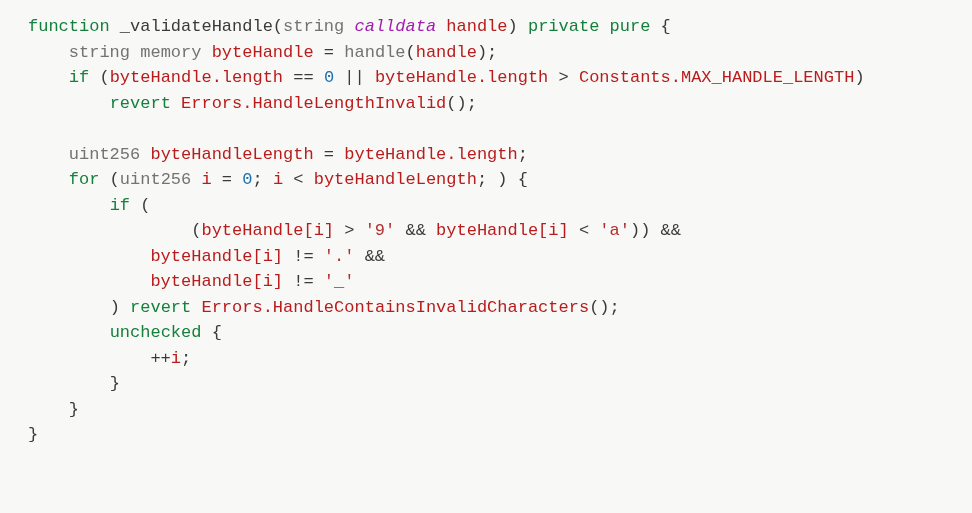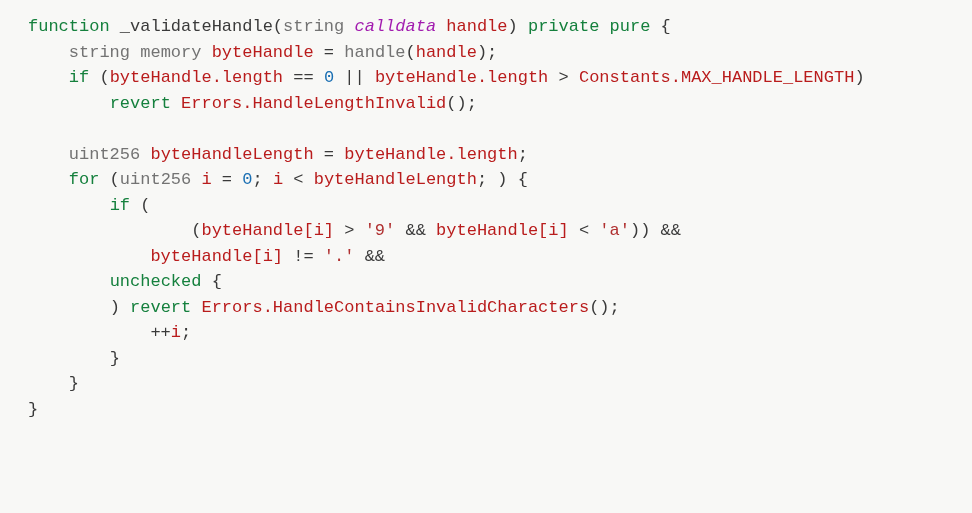--- a/index.html
+++ b/index.html
@@ -34,19 +34,20 @@
 <div class="code-block" id="code-root"><span class="line"><span class="tok-kw">function</span><span class="tok-op"> </span><span class="tok-fn">_validateHandle</span><span class="tok-op">(</span><span class="tok-type">string</span><span class="tok-op"> </span><span class="tok-call">calldata</span><span class="tok-op"> </span><span class="tok-id">handle</span><span class="tok-op">) </span><span class="tok-kw">private</span><span class="tok-op"> </span><span class="tok-kw">pure</span><span class="tok-op"> {</span>
 </span><span class="line">    <span class="tok-type">string memory</span><span class="tok-op"> </span><span class="tok-id">byteHandle</span><span class="tok-op"> = </span><span class="tok-type">handle</span><span class="tok-op">(</span><span class="tok-id">handle</span><span class="tok-op">);</span>
 </span><span class="line">    <span class="tok-kw">if</span><span class="tok-op"> (</span><span class="tok-id">byteHandle.length</span><span class="tok-op"> == </span><span class="tok-num">0</span><span class="tok-op"> || </span><span class="tok-id">byteHandle.length</span><span class="tok-op"> &gt; </span><span class="tok-id">Constants.MAX_HANDLE_LENGTH</span><span class="tok-op">)</span>
 </span><span class="line">        <span class="tok-kw">revert</span><span class="tok-op"> </span><span class="tok-id">Errors.HandleLengthInvalid</span><span class="tok-op">();</span>
 </span><span class="line"><span class="tok-op"></span>
 </span><span class="line">    <span class="tok-type">uint256</span><span class="tok-op"> </span><span class="tok-id">byteHandleLength</span><span class="tok-op"> = </span><span class="tok-id">byteHandle.length</span><span class="tok-op">;</span>
 </span><span class="line">    <span class="tok-kw">for</span><span class="tok-op"> (</span><span class="tok-type">uint256</span><span class="tok-op"> </span><span class="tok-id">i</span><span class="tok-op"> = </span><span class="tok-num">0</span><span class="tok-op">; </span><span class="tok-id">i</span><span class="tok-op"> &lt; </span><span class="tok-id">byteHandleLength</span><span class="tok-op">; ) {</span>
 </span><span class="line">        <span class="tok-kw">if</span><span class="tok-op"> (</span>
 </span><span class="line">                <span class="tok-op">(</span><span class="tok-id">byteHandle[i]</span><span class="tok-op"> &gt; </span><span class="tok-str">'9'</span><span class="tok-op"> &amp;&amp; </span><span class="tok-id">byteHandle[i]</span><span class="tok-op"> &lt; </span><span class="tok-str">'a'</span><span class="tok-op">)) &amp;&amp;</span>
 </span><span class="line">            <span class="tok-id">byteHandle[i]</span><span class="tok-op"> != </span><span class="tok-str">'.'</span><span class="tok-op"> &amp;&amp;</span>
+</span><span class="line">            <span class="tok-id">byteHandle[i]</span><span class="tok-op"> != </span><span class="tok-str">'_'</span>
+</span><span class="line">        <span class="tok-op">) </span><span class="tok-kw">revert</span><span class="tok-op"> </span><span class="tok-id">Errors.HandleContainsInvalidCharacters</span><span class="tok-op">();</span>
 </span><span class="line">        <span class="tok-kw">unchecked</span><span class="tok-op"> {</span>
-</span><span class="line">        <span class="tok-op">) </span><span class="tok-kw">revert</span><span class="tok-op"> </span><span class="tok-id">Errors.HandleContainsInvalidCharacters</span><span class="tok-op">();</span>
 </span><span class="line">            <span class="tok-op">++</span><span class="tok-id">i</span><span class="tok-op">;</span>
 </span><span class="line">        <span class="tok-op">}</span>
 </span><span class="line">    <span class="tok-op">}</span>
 </span><span class="line"><span class="tok-op">}</span>
 </span></div>
 
 </body></html>

